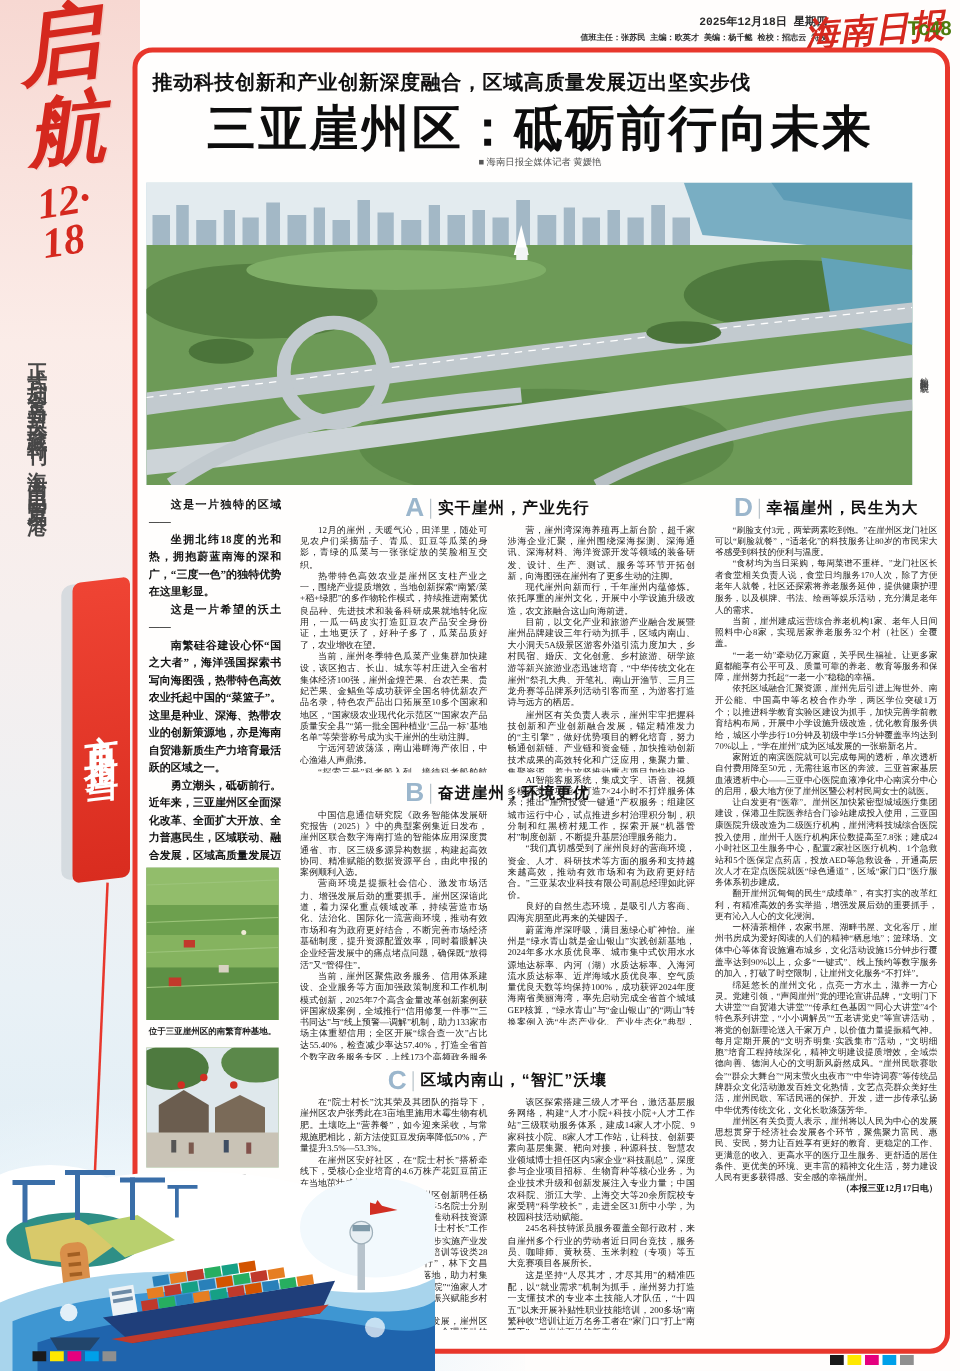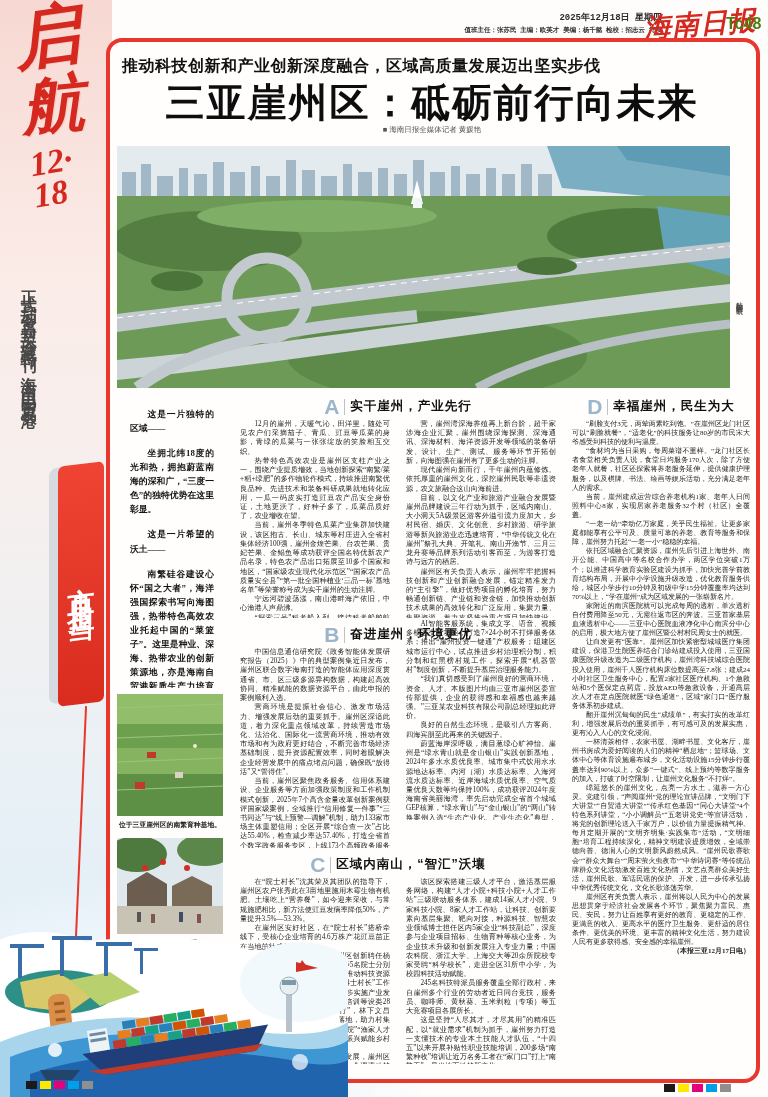--- a/index.html
+++ b/index.html
@@ -47,21 +47,21 @@
       font-family:"Liberation Sans","DejaVu Sans",sans-serif;letter-spacing:.5px;}
   .headline{left:122px;top:76px;width:620px;text-align:center;font-size:39px;font-weight:900;color:#0d0d0d;
       font-family:"Liberation Sans","DejaVu Sans",sans-serif;letter-spacing:2px;margin:0;}
   .byline{left:122px;top:125px;width:620px;text-align:center;font-size:7.5px;color:#555;}
   
   .main-photo{left:117px;top:146px;width:613px;height:242px;overflow:hidden;background:#cfe0e8;}
   .vcap{left:734px;top:296px;writing-mode:vertical-rl;font-size:7px;color:#444;letter-spacing:1px;}
   
   .intro{left:119px;top:396px;width:106px;height:292px;overflow:hidden;font-size:8.8px;line-height:1.6;
       font-weight:700;color:#141414;text-align:justify;}
-  .intro p{margin:11px;text-indent:2em;}
+  .intro p{margin:0;text-indent:2em;}
   .intro p.dash{text-indent:2em;}
   
   .cphoto{left:117px;width:106px;overflow:hidden;background:#9db98a;}
   .ph1{top:694px;height:122px;}
   .ph2{top:838px;height:96px;}
   .pcap{left:113px;width:114px;text-align:center;font-size:6.8px;font-weight:700;color:#222;
       font-family:"Liberation Sans","DejaVu Sans",sans-serif;}
   .cap1{top:820px;}
   .cap2{top:938px;}
   .cap3{top:949px;}
@@ -237,38 +237,38 @@
   </div>
   <div class="abs bodycol ca1">
     <p>12月的崖州，天暖气沁，田洋里，随处可见农户们采摘茄子、青瓜、豇豆等瓜菜的身影，青绿的瓜菜与一张张绽放的笑脸相互交织。</p>
     <p>热带特色高效农业是崖州区支柱产业之一，围绕产业提质增效，当地创新探索“南繁/菜+稻+绿肥”的多作物轮作模式，持续推进南繁优良品种、先进技术和装备科研成果就地转化应用，一瓜一码皮实打造豇豆农产品安全身份证，土地更沃了，好种子多了，瓜菜品质好了，农业增收在望。</p>
     <p>当前，崖州冬季特色瓜菜产业集群加快建设，该区抱古、长山、城东等村庄进入全省村集体经济100强，崖州金煌芒果、台农芒果、贵妃芒果、金鲳鱼等成功获评全国名特优新农产品名录，特色农产品出口拓展至10多个国家和地区，“国家级农业现代化示范区”“国家农产品质量安全县”“第一批全国种植业‘三品一标’基地名单”等荣誉称号成为实干崖州的生动注脚。</p>
     <p>宁远河碧波荡漾，南山港畔海产依旧，中心渔港人声鼎沸。</p>
     <p>“探索三号”科考船入列，接待科考船舶航次逐年显著增长，入选2023年国家级向海经济示范项目，水产苗种南繁生态产业园启动试运——</p>
   </div>
   <div class="abs bodycol ca2">
     <p>营，崖州湾深海养殖再上新台阶，超千家涉海企业汇聚，崖州围绕深海探测、深海通讯、深海材料、海洋资源开发等领域的装备研发、设计、生产、测试、服务等环节开拓创新，向海图强在崖州有了更多生动的注脚。</p>
-    <p>现代崖州向新而行，千年崖州内蕴修炼。依托厚重的崖州文化，深挖崖州民歌等非遗资源，农文旅融合这山向海前进。</p>
+    <p>现代崖州向新而行，千年崖州内蕴修炼。依托厚重的崖州文化，开展中小学设施升级改造，农文旅融合这山向海前进。</p>
     <p>目前，以文化产业和旅游产业融合发展暨崖州品牌建设三年行动为抓手，区域内南山、大小洞天5A级景区游客外溢引流力度加大，乡村民宿、婚庆、文化创意、乡村旅游、研学旅游等新兴旅游业态迅速培育，“中华传统文化在崖州”祭孔大典、开笔礼、南山开渔节、三月三龙舟赛等品牌系列活动引客而至，为游客打造诗与远方的栖居。</p>
     <p>崖州区有关负责人表示，崖州牢牢把握科技创新和产业创新融合发展，锚定精准发力的“主引擎”，做好优势项目的孵化培育，努力畅通创新链、产业链和资金链，加快推动创新技术成果的高效转化和广泛应用，集聚力量、集聚资源，着力攻坚推动重点项目加快建设，积极推动新动能新质生产力新优势积厚成势，积极培育社会高质量发展的“一池春水”。</p>
   </div>
 
   <div class="abs sec-head head-b">
     <span class="sec-letter">B</span>
     <span class="sec-div"></span>
     <span class="sec-title">奋进崖州，环境更优</span>
   </div>
   <div class="abs bodycol cb1">
     <p>中国信息通信研究院《政务智能体发展研究报告（2025）》中的典型案例集近日发布，崖州区联合数字海南打造的智能体应用深度贯通省、市、区三级多源异构数据，构建起高效协同、精准赋能的数据资源平台，由此申报的案例顺利入选。</p>
     <p>营商环境是提振社会信心、激发市场活力、增强发展后劲的重要抓手。崖州区深谙此道，着力深化重点领域改革，持续营造市场化、法治化、国际化一流营商环境，推动有效市场和有为政府更好结合，不断完善市场经济基础制度，提升资源配置效率，同时着眼解决企业经营发展中的痛点堵点问题，确保既“放得活”又“管得住”。</p>
     <p>当前，崖州区聚焦政务服务、信用体系建设、企业服务等方面加强政策制度和工作机制模式创新，2025年7个高含金量改革创新案例获评国家级案例，全域推行“信用修复一件事”“三书同达”与“线上预警—调解”机制，助力133家市场主体重塑信用；全区开展“综合查一次”占比达55.40%，检查减少率达57.40%，打造全省首个数字政务服务专区，上线173个高频政务服务事项，上线“崖小政”——</p>
   </div>
   <div class="abs bodycol cb2">
     <p>AI智能客服系统，集成文字、语音、视频多模态交互功能，打造7×24小时不打烊服务体系；推出“崖州投资一键通”产权服务；组建区城市运行中心，试点推进乡村治理积分制，积分制和红黑榜村规工作，探索开展“机器管村”制度创新，不断提升基层治理服务能力。</p>
-    <p>“我们真切感受到了崖州良好的营商环境，资金、人才、本版图片均由三亚市崖州区委宣传部提供，企业的获得感和幸福感也越来越强。”三亚某农业科技有限公司副总经理如此评价。</p>
+    <p>“我们真切感受到了崖州良好的营商环境，资金、人才、科研技术等方面的服务和支持越来越高效，推动有效市场和有为政府更好结合。”三亚某农业科技有限公司副总经理如此评价。</p>
     <p>良好的自然生态环境，是吸引八方客商、四海宾朋至此再来的关键因子。</p>
     <p>蔚蓝海岸深呼吸，满目葱绿心旷神怡。崖州是“绿水青山就是金山银山”实践创新基地，2024年多水水质优良率、城市集中式饮用水水源地达标率、内河（湖）水质达标率、入海河流水质达标率、近岸海域水质优良率、空气质量优良天数等均保持100%，成功获评2024年度海南省美丽海湾，率先启动完成全省首个城域GEP核算，“绿水青山”与“金山银山”的“两山”转换案例入选“生态产业化、产业生态化”典型，生态美市带动经济发展，绿水青山、共建美丽崖州新图景正在徐徐展开。</p>
   </div>
 
   <div class="abs sec-head head-c">
     <span class="sec-letter">C</span>
     <span class="sec-div"></span>
     <span class="sec-title">区域内南山，“智汇”沃壤</span>
   </div>
   <div class="abs bodycol cc1">
@@ -290,21 +290,21 @@
     <span class="sec-title">幸福崖州，民生为大</span>
   </div>
   <div class="abs bodycol cd">
     <p>“刷脸支付3元，两荤两素吃到饱。”在崖州区龙门社区可以“刷脸就餐”，“适老化”的科技服务让80岁的市民宋大爷感受到科技的便利与温度。</p>
     <p>“食材均为当日采购，每周菜谱不重样。”龙门社区长者食堂相关负责人说，食堂日均服务170人次，除了方便老年人就餐，社区还探索将养老服务延伸，提供健康护理服务，以及棋牌、书法、绘画等娱乐活动，充分满足老年人的需求。</p>
     <p>当前，崖州建成运营综合养老机构1家、老年人日间照料中心8家，实现居家养老服务32个村（社区）全覆盖。</p>
     <p>“一老一幼”牵动亿万家庭，关乎民生福祉。让更多家庭都能享有公平可及、质量可靠的养老、教育等服务和保障，崖州努力托起“一老一小”稳稳的幸福。</p>
     <p>依托区域融合汇聚资源，崖州先后引进上海世外、南开公能、中国高中等名校合作办学，两区学位突破1万个；以推进科学教育实验区建设为抓手，加快完善学前教育结构布局，开展中小学设施升级改造，优化教育服务供给，城区小学步行10分钟及初级中学15分钟覆盖率均达到70%以上，“学在崖州”成为区域发展的一张崭新名片。</p>
     <p>家附近的南滨医院就可以完成每周的透析，单次透析自付费用降至50元，无需往返市区的奔波。三亚首家基层血液透析中心——三亚中心医院血液净化中心南滨分中心的启用，极大地方便了崖州区暨公村村民周女士的就医。</p>
     <p>让白发更有“医靠”。崖州区加快紧密型城域医疗集团建设，保港卫生院医养结合门诊站建成投入使用，三亚国康医院升级改造为二级医疗机构，崖州湾科技城综合医院投入使用，崖州千人医疗机构床位数提高至7.8张；建成24小时社区卫生服务中心，配置2家社区医疗机构、1个急救站和5个医保定点药店，投放AED等急救设备，开通高层次人才在定点医院就医“绿色通道”，区域“家门口”医疗服务体系初步建成。</p>
-    <p>翻开崖州沉甸甸的民生“成绩单”，有实打实的改革红利，增强发展后劲的重要抓手，有可感可及的发展实惠，更有沁入人心的文化浸润。</p>
+    <p>翻开崖州沉甸甸的民生“成绩单”，有实打实的改革红利，有精准高效的务实举措，增强发展后劲的重要抓手，更有沁入人心的文化浸润。</p>
     <p>一杯清茶相伴，农家书屋、湖畔书屋、文化客厅，崖州书房成为爱好阅读的人们的精神“栖息地”；篮球场、文体中心等体育设施遍布城乡，文化活动设施15分钟步行覆盖率达到90%以上，众多“一键式”、线上预约等数字服务的加入，打破了时空限制，让崖州文化服务“不打烊”。</p>
     <p>绵延悠长的崖州文化，点亮一方水土，滋养一方心灵。党建引领，“声阅崖州”党的理论宣讲品牌，“文明门下大讲堂”“自贸港大讲堂”“传承红色基因”“同心大讲堂”4个特色系列讲堂，“小小调解员”“五老讲党史”等宣讲活动，将党的创新理论送入千家万户，以价值力量提振精气神。每月定期开展的“文明齐明集·实践集市”活动，“文明细胞”培育工程持续深化，精神文明建设提质增效，全域崇德向善、德润人心的文明新风蔚然成风。“崖州民歌赛歌会”“群众大舞台”“周末萤火虫夜市”“中华诗词赛”等传统品牌群众文化活动激发百姓文化热情，文艺点亮群众美好生活，崖州民歌、军话民谣的保护、开发，进一步传承弘扬中华优秀传统文化，文化长歌涤荡芳华。</p>
     <p>崖州区有关负责人表示，崖州将以人民为中心的发展思想贯穿于经济社会发展各个环节，聚焦聚力富民、惠民、安民，努力让百姓享有更好的教育、更稳定的工作、更满意的收入、更高水平的医疗卫生服务、更舒适的居住条件、更优美的环境、更丰富的精神文化生活，努力建设人民有更多获得感、安全感的幸福崖州。</p>
     <p class="endnote">（本报三亚12月17日电）</p>
   </div>
 
   <div class="abs illus">
     <svg width="348" height="175" viewBox="0 0 348 175">
       <ellipse cx="150" cy="100" rx="190" ry="85" fill="#ffffff"></ellipse>
       <ellipse cx="40" cy="40" rx="60" ry="30" fill="#ffffff"></ellipse>

